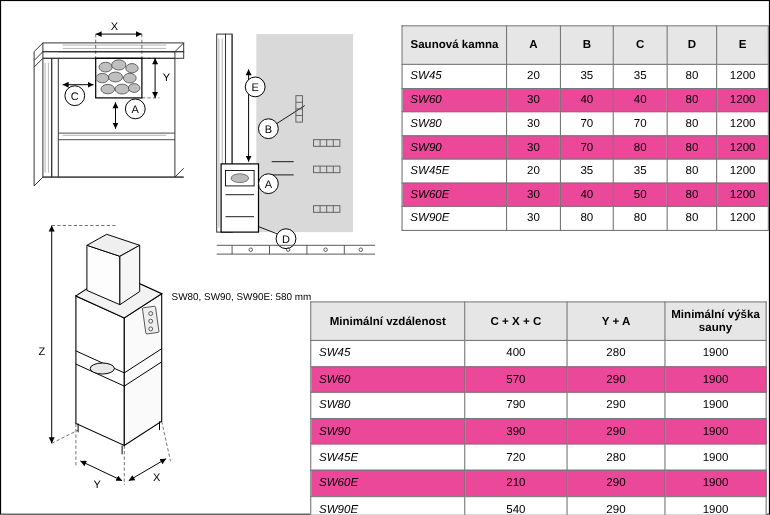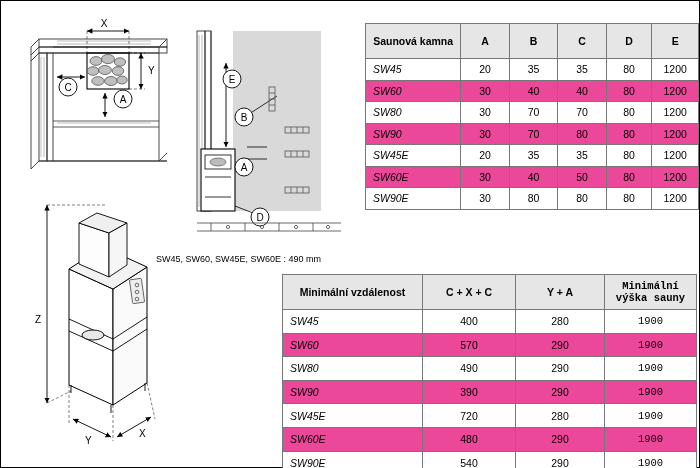--- a/index.html
+++ b/index.html
@@ -68,21 +68,21 @@
   #table-kamna tbody td { height: 20.5px; }
 
   
   #table-vzdalenost {
     left: 281px;
     top: 273px;
   }
   #table-vzdalenost th.c0, #table-vzdalenost td.c0 { width: 132px; }
   #table-vzdalenost th.c1, #table-vzdalenost td.c1 { width: 92px; }
   #table-vzdalenost th.c2, #table-vzdalenost td.c2 { width: 88px; }
-  #table-vzdalenost th.c3, #table-vzdalenost td.c3 { width: 91px; font-family: Liberation Mono, monospace; }
+  #table-vzdalenost th.c3, #table-vzdalenost td.c3 { width: 91px; }
   #table-vzdalenost thead th { height: 34px; }
   #table-vzdalenost tbody td { height: 22.6px; }
 
   
   #drawings {
     position: absolute;
     left: 0;
     top: 0;
     width: 356px;
     height: 468px;
@@ -299,21 +299,21 @@
         <text x="84" y="443" font-size="10" font-family="Liberation Sans, sans-serif">Y</text>
 
         <line x1="116" y1="436" x2="150" y2="416" stroke="#000" stroke-width="0.9" marker-start="url(#arrowStart)" marker-end="url(#arrowEnd)"></line>
         <text x="138" y="436" font-size="10" font-family="Liberation Sans, sans-serif">X</text>
         <line x1="112" y1="404" x2="112" y2="440" stroke="#000" stroke-width="0.5" stroke-dasharray="3 2"></line>
         <line x1="68" y1="384" x2="68" y2="422" stroke="#000" stroke-width="0.5" stroke-dasharray="3 2"></line>
         <line x1="146" y1="382" x2="154" y2="418" stroke="#000" stroke-width="0.5" stroke-dasharray="3 2"></line>
       </g>
     </svg>
 
-    <div class="note" id="note-a">SW45, SW60, SW45E, SW60E : 490 mm</div>
+    <div class="note" id="note-b">SW80, SW90, SW90E: 580 mm</div>
   </div>
 
   <table class="data-table" id="table-kamna">
     <thead>
       <tr>
         <th class="c0">Saunová kamna</th>
         <th class="c1">A</th>
         <th class="c2">B</th>
         <th class="c3">C</th>
         <th class="c4">D</th>
@@ -397,39 +397,39 @@
         <td class="c3">1900</td>
       </tr>
       <tr class="alt">
         <td class="c0 rowhead">SW60</td>
         <td class="c1">570</td>
         <td class="c2">290</td>
         <td class="c3">1900</td>
       </tr>
       <tr>
         <td class="c0 rowhead">SW80</td>
-        <td class="c1">490</td>
+        <td class="c1">790</td>
         <td class="c2">290</td>
         <td class="c3">1900</td>
       </tr>
       <tr class="alt">
         <td class="c0 rowhead">SW90</td>
         <td class="c1">390</td>
         <td class="c2">290</td>
         <td class="c3">1900</td>
       </tr>
       <tr>
         <td class="c0 rowhead">SW45E</td>
         <td class="c1">720</td>
         <td class="c2">280</td>
         <td class="c3">1900</td>
       </tr>
       <tr class="alt">
         <td class="c0 rowhead">SW60E</td>
-        <td class="c1">480</td>
+        <td class="c1">210</td>
         <td class="c2">290</td>
         <td class="c3">1900</td>
       </tr>
       <tr>
         <td class="c0 rowhead">SW90E</td>
         <td class="c1">540</td>
         <td class="c2">290</td>
         <td class="c3">1900</td>
       </tr>
     </tbody>

